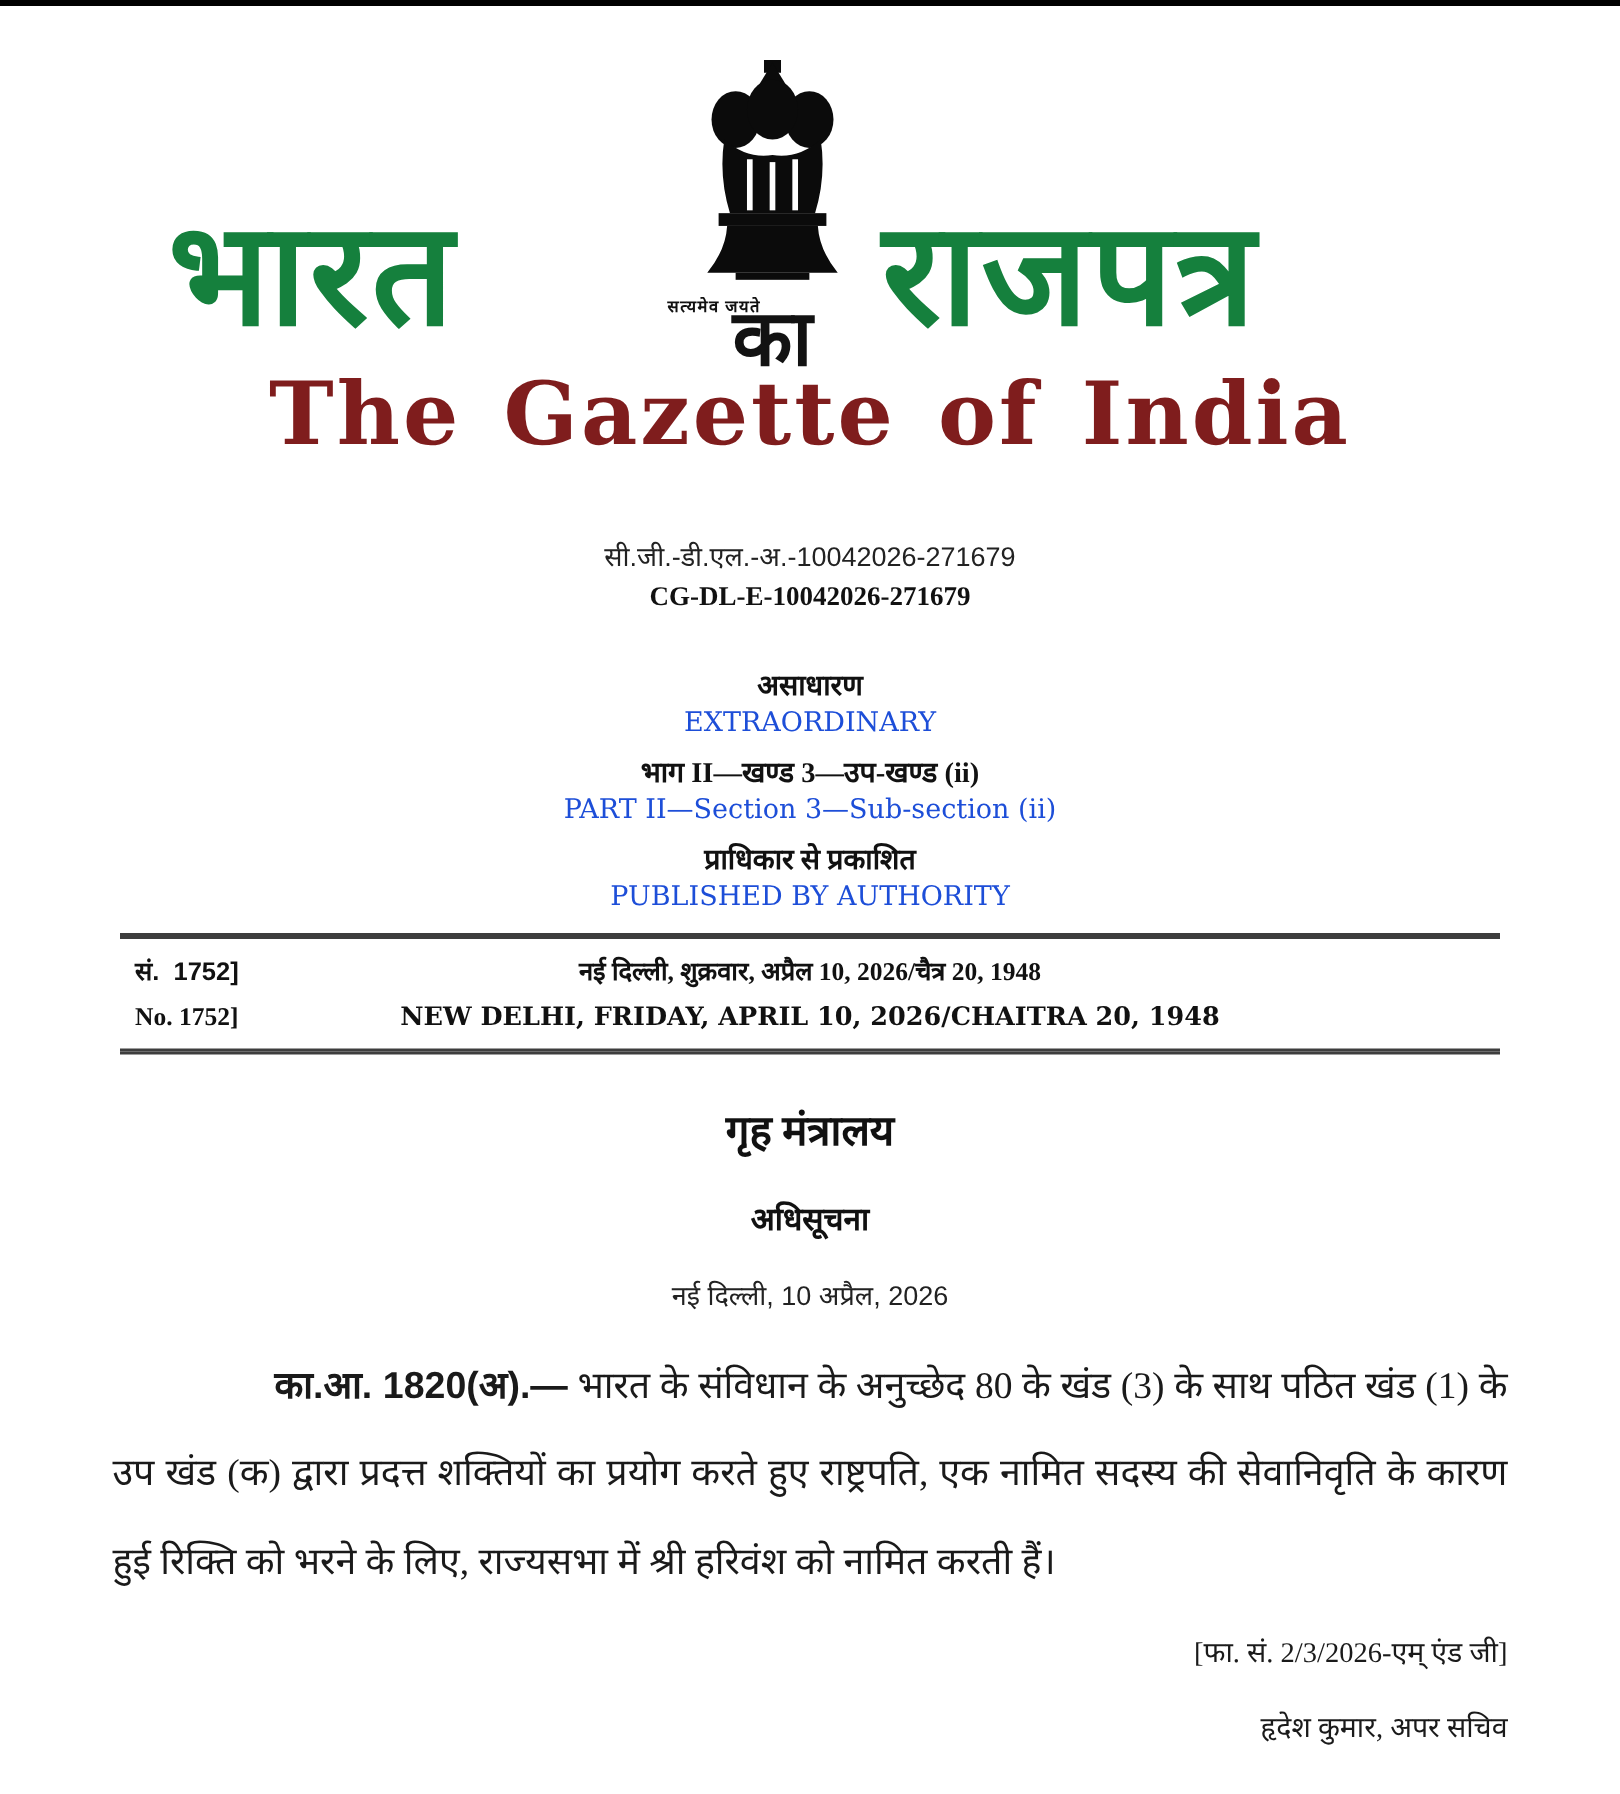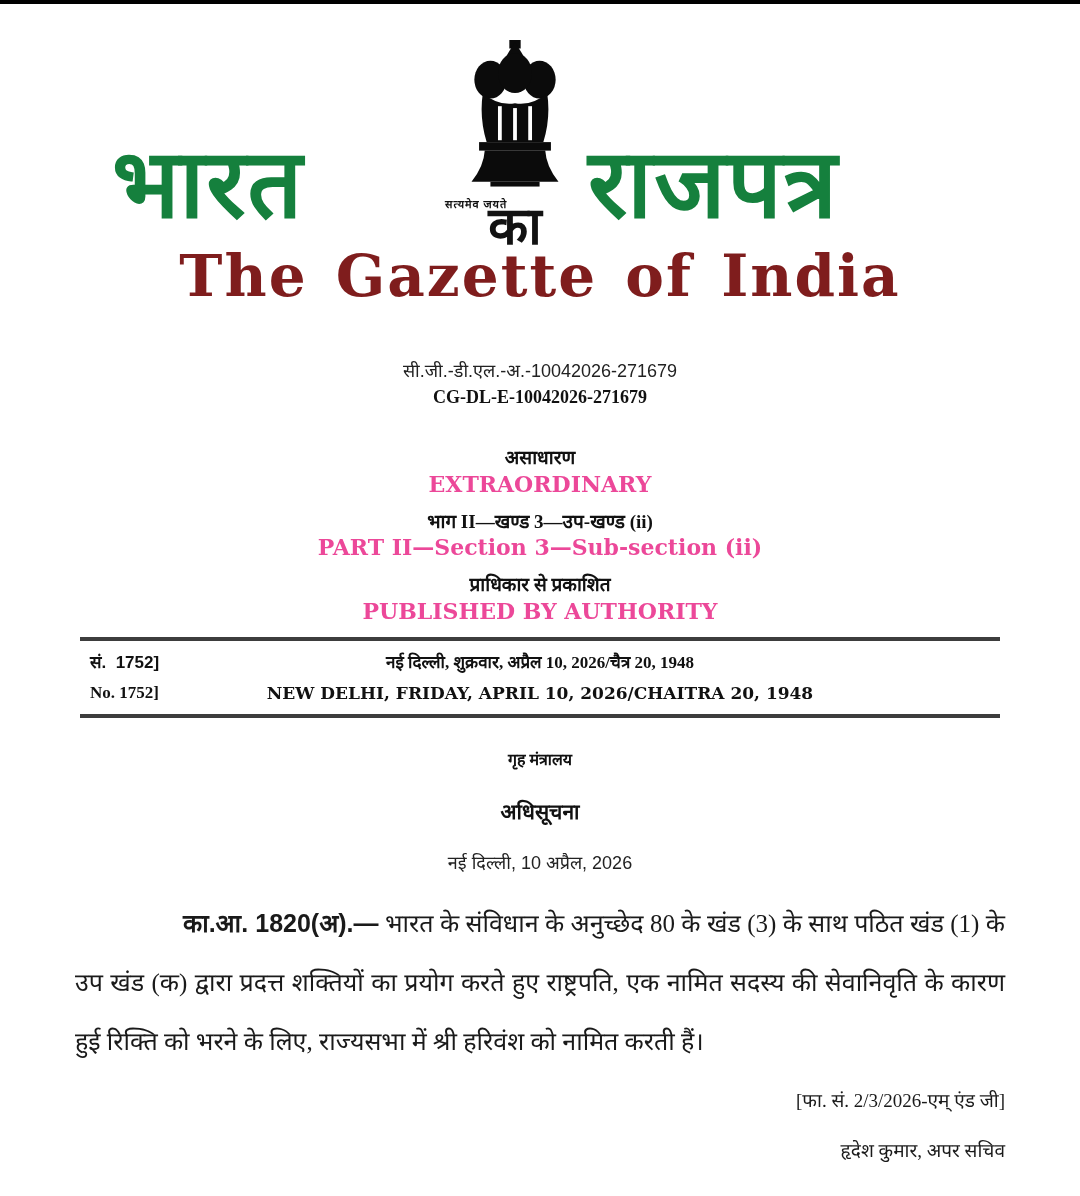--- a/index.html
+++ b/index.html
@@ -45,41 +45,41 @@
   }
 
   
   .registration { text-align: center; margin-top: 32px; line-height: 1.45; }
   .reg-hindi  { font-size: 18px; font-family: "Liberation Sans", sans-serif; color: #222; }
   .reg-eng    { font-size: 18px; font-weight: bold; font-family: Liberation Serif, serif; color: #111; }
 
   
   .edition { text-align: center; margin-top: 36px; }
   .ed-hindi { font-size: 19px; font-weight: bold; line-height: 1.25; color: #111; }
-  .ed-eng   { font-size: 22px; font-weight: bold; font-family: "DejaVu Serif", serif; line-height: 1.3; color: #ec4899; }
+  .ed-eng   { font-size: 18px; font-weight: normal; font-family: "DejaVu Serif", serif; line-height: 1.3; color: #1d4ed8; }
   .ed-gap   { margin-top: 11px; }
 
   
   .double-rule {
     width: 920px; margin: 0 auto; height: 4px;
     border-top: 2px solid #3d3d3d; border-bottom: 2px solid #3d3d3d;
   }
   .rule-top { margin-top: 12px; }
   .issue-band { width: 920px; margin: 0 auto; padding: 7px 0 6px 0; }
   .issue-row { position: relative; text-align: center; height: 30px; line-height: 30px; }
   .issue-no {
     position: absolute; left: 10px; top: 0;
     font-size: 17px; font-weight: bold; color: #111; white-space: pre;
   }
   .issue-no-hindi { font-family: "Liberation Sans", sans-serif; }
   .issue-date { font-size: 17px; font-weight: bold; color: #111; }
   .issue-date-eng { font-family: "DejaVu Serif", serif; }
 
   
-  .ministry   { text-align: center; margin-top: 30px; font-size: 16px; font-weight: bold; color: #111; }
+  .ministry   { text-align: center; margin-top: 30px; font-size: 28px; font-weight: bold; color: #111; }
   .notif-head { text-align: center; margin-top: 27px; font-size: 21px; font-weight: bold; color: #111; }
   .place-date { text-align: center; margin-top: 25px; font-size: 18px; color: #222;
                 font-family: "Liberation Sans", sans-serif; }
   .body-para {
     width: 930px; margin: 20px auto 0 auto;
     font-size: 25px; line-height: 2.35; text-align: justify;
     text-indent: 108px; color: #1a1a1a;
   }
   .body-para .lead { font-weight: bold; font-family: "Liberation Sans", sans-serif; }
   .file-ref  { width: 930px; margin: 16px auto 0 auto; text-align: right; font-size: 19px; color: #1a1a1a; }

